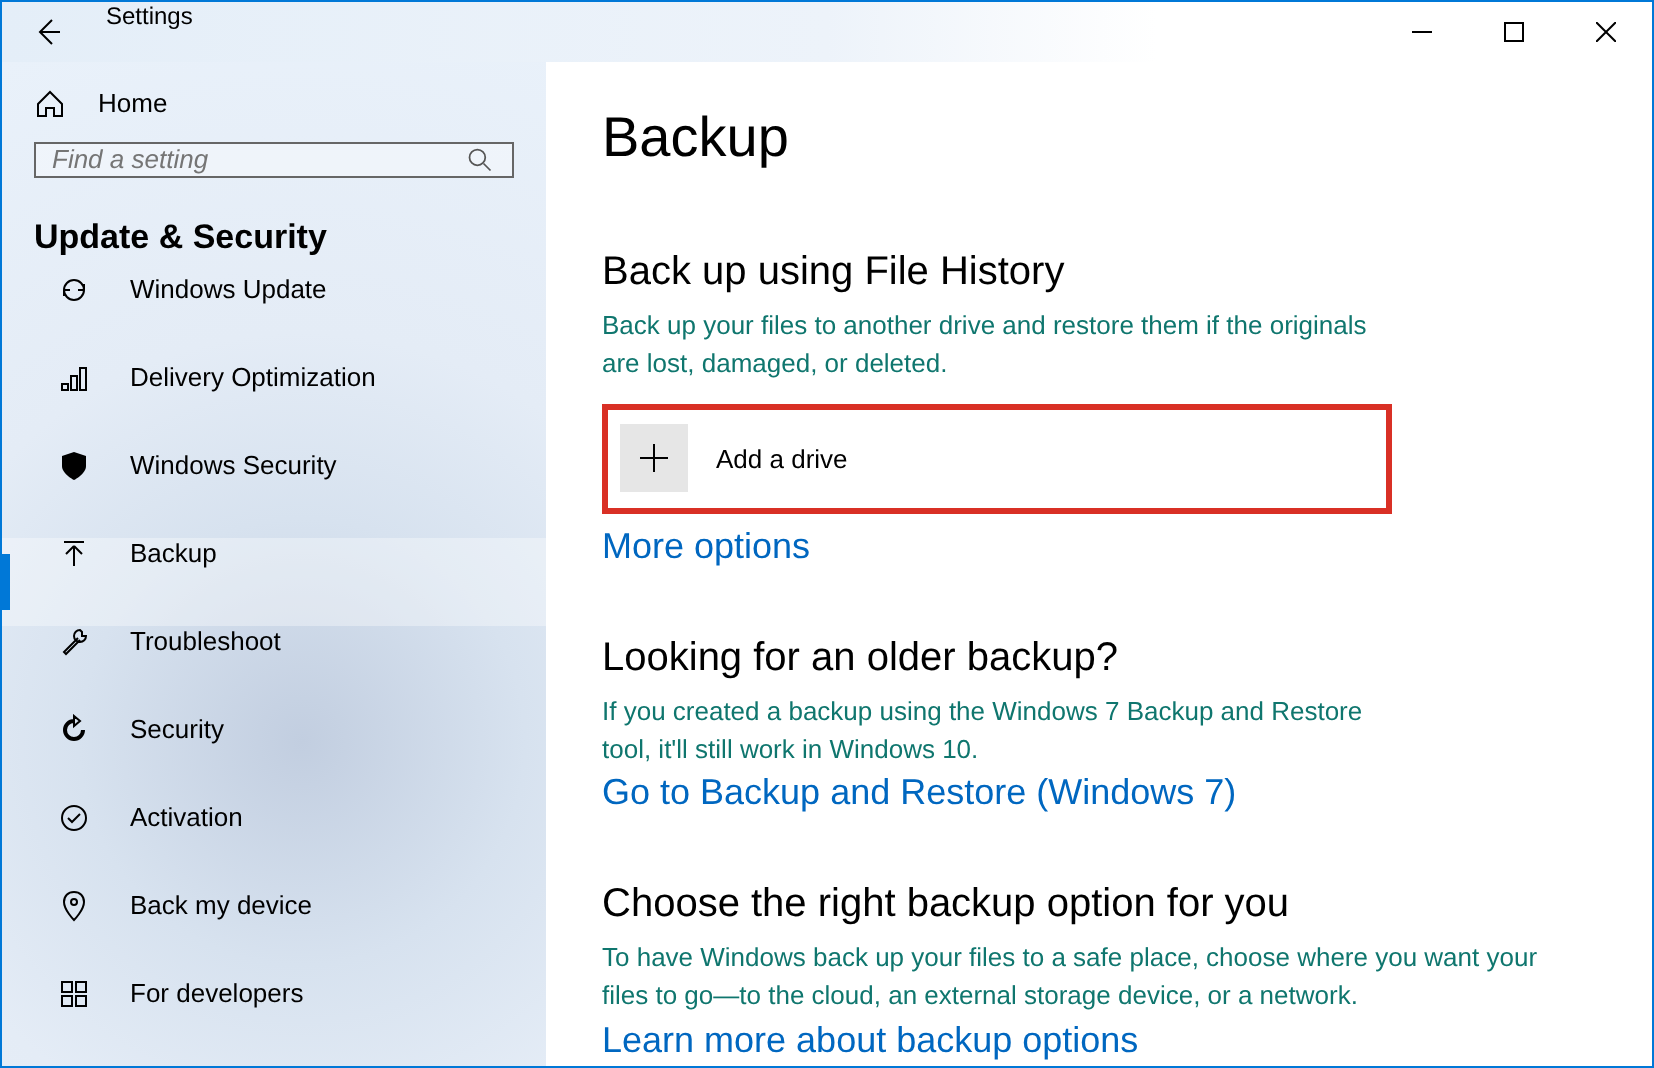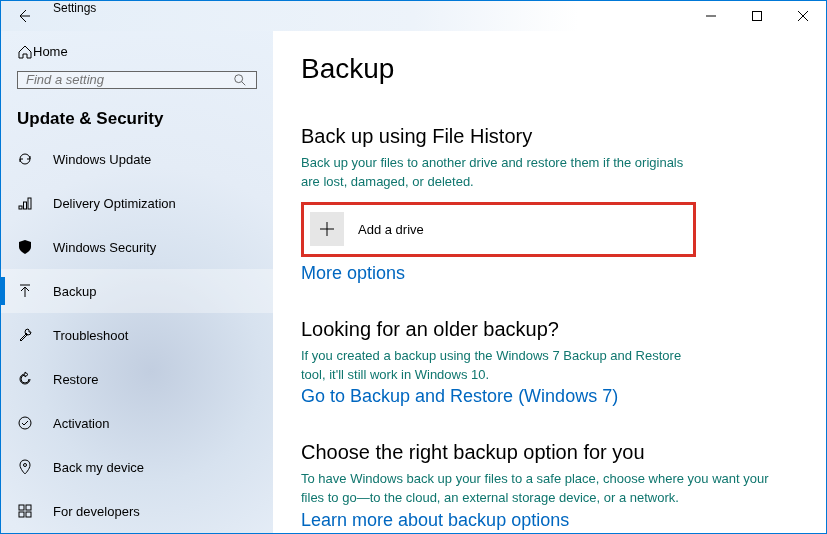--- a/index.html
+++ b/index.html
@@ -5,27 +5,27 @@
   * { box-sizing: border-box; margin: 0; padding: 0; }
   html, body { width: 827px; height: 534px; font-family: "Segoe UI", Arial, sans-serif; font-size: 13px; color: #000; overflow: hidden; }
   .window { width: 827px; height: 534px; border: 1px solid #0078d7; background: #fff; display: flex; flex-direction: column; }
   .titlebar { height: 30px; display: flex; align-items: flex-start; background: linear-gradient(90deg, #e4eef8 0%, #edf3fa 50%, #ffffff 70%); }
   .back-btn { width: 46px; height: 30px; display:flex; align-items:center; justify-content:center; }
   .title { font-size: 12px; margin-left: 6px; color: #000; }
   .win-controls { margin-left: auto; display:flex; }
   .win-btn { width: 46px; height: 30px; display:flex; align-items:center; justify-content:center; }
   .body { flex:1; display:flex; overflow:hidden; }
   .sidebar { width: 272px; background: radial-gradient(circle at 150px 340px, #c2cee0 0%, #d7e2ef 30%, #e4ecf6 55%, #e9f1fa 100%); padding: 10px 0 0 0; display:flex; flex-direction:column; overflow:hidden;}
-  .home-row { display:flex; align-items:center; height: 40px; padding: 0 16px; gap: 0; margin-bottom: 8px;}
+  .home-row { display:flex; align-items:center; height: 40px; padding: 0 16px; gap: 16px; margin-bottom: 8px;}
   .icon { width: 16px; height: 16px; display:flex; align-items:center; justify-content:center; flex-shrink:0;}
   .search-box { margin: 0 16px 10px 16px; height: 32px; border: 1px solid #666; background: rgba(255,255,255,0.35); display:flex; align-items:center; padding: 0 8px; }
   .search-box input { flex:1; background: transparent; border:none; outline:none; font-size: 13px; font-style: italic; color: #555; }
   .category { padding: 10px 16px 8px 16px; font-weight: 600; font-size: 17px; color:#000; }
   .nav-list { display:flex; flex-direction:column; }
-  .nav-item { display:flex; align-items:center; height: 44px; padding: 0 16px; gap: 20px; font-size: 13px; color:#000; position:relative; }
+  .nav-item { display:flex; align-items:flex-start; height: 44px; padding: 0 28px; gap: 20px; font-size: 13px; color:#000; position:relative; }
   .nav-item.selected::before { content:""; position:absolute; left:0; top:8px; bottom:8px; width:4px; background:#0078d7; }
   .nav-item.selected { background: rgba(255,255,255,0.35); }
   .content { flex:1; padding: 22px 28px 20px 28px; overflow:auto; color:#000; }
   .page-title { font-size: 28px; font-weight: 350; margin-bottom: 40px; }
   .sect-title { font-size: 20px; font-weight: 400; margin-bottom: 6px; }
   .sect-desc { font-size: 13px; color:#0f766e; line-height: 1.45; max-width: 400px; }
   .highlight { border: 3px solid #d93025; padding: 2px; margin: 10px 0 4px 0; width: 395px; }
   .add-drive-row { display:flex; align-items:center; height: 45px; padding: 0 4px; gap: 14px;}
   .plus-tile { width: 34px; height: 34px; background:#e6e6e6; display:flex; align-items:center; justify-content:center;}
   .link { color:#0067c0; font-size: 18px; margin-top: 2px; display:inline-block; }
@@ -141,21 +141,21 @@
               </svg>
             </span>
           <span>Troubleshoot</span>
         </div>
         <div class="nav-item">
           <span class="icon">
               <svg width="16" height="16" viewBox="0 0 16 16">
                 <path d="M13 8 A5 5 0 1 1 8 3 L8 1 L11 3.5 L8 6 L8 4 A4 4 0 1 0 12 8" stroke="#000" stroke-width="1" fill="none"></path>
               </svg>
             </span>
-          <span>Restore</span>
+          <span>Security</span>
         </div>
         <div class="nav-item">
           <span class="icon">
               <svg width="16" height="16" viewBox="0 0 16 16">
                 <circle cx="8" cy="8" r="6" stroke="#000" fill="none"></circle>
                 <path d="M5 8 L7 10 L11 6" stroke="#000" fill="none"></path>
               </svg>
             </span>
           <span>Activation</span>
         </div>

